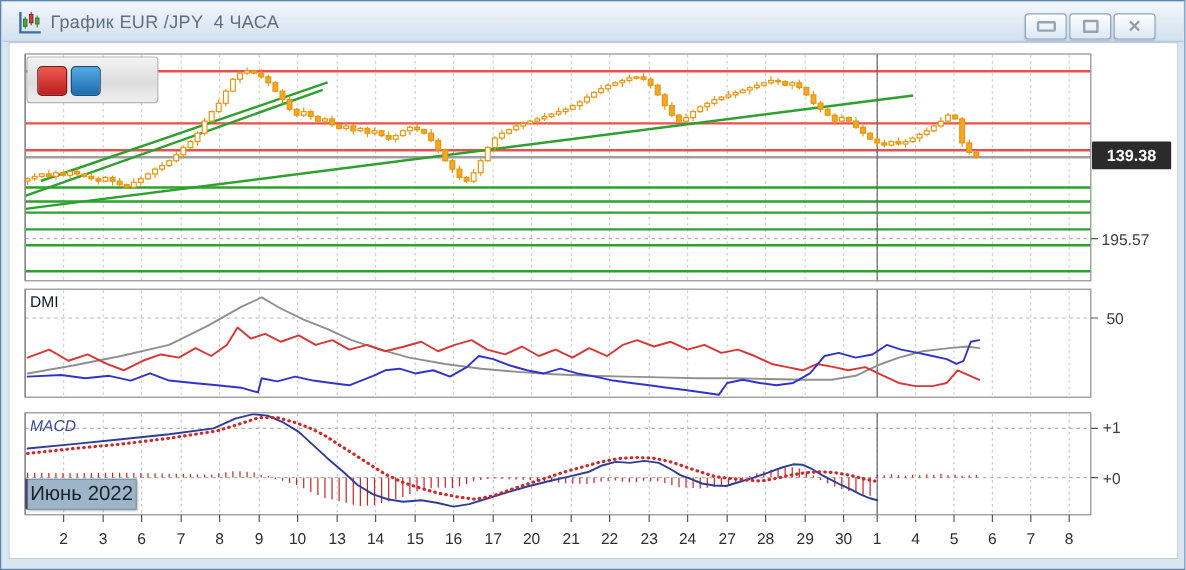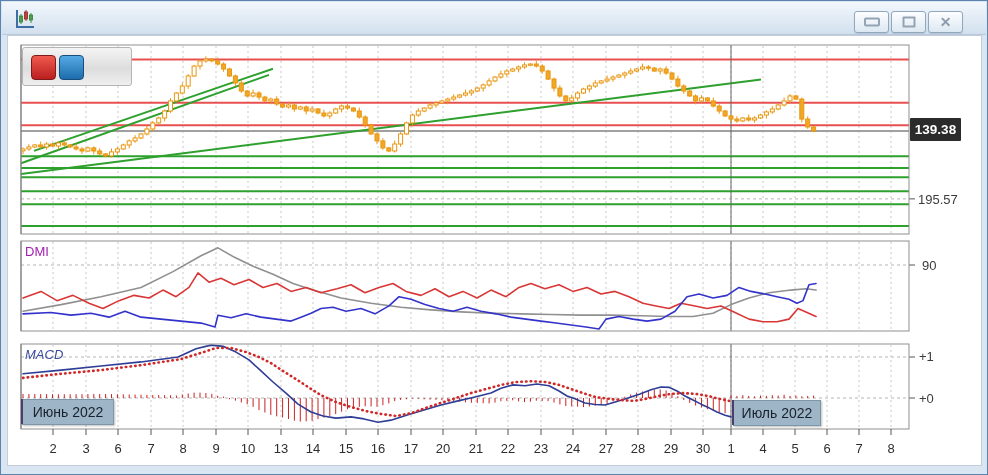--- a/index.html
+++ b/index.html
@@ -9,25 +9,25 @@
   .title-icon{position:absolute;left:12px;top:6px;width:22px;height:22px;}
   .title-text{position:absolute;left:40px;top:8px;font-size:15px;color:#5d6e80;letter-spacing:.3px;white-space:pre;}
   .winbtn{position:absolute;top:9px;width:33px;height:20px;border:1px solid #93a7bc;border-radius:3px;
     background:linear-gradient(#fdfeff,#dce8f2);box-shadow:0 1px 1px rgba(120,150,180,.35);cursor:pointer;}
   .winbtn .glyph{position:absolute;left:50%;top:50%;transform:translate(-50%,-50%);color:#8c9cac;}
   .g-min{width:12px;height:5px;border:2px solid #94a4b4;border-radius:2px;}
   .g-res{width:9px;height:7px;border:2px solid #94a4b4;border-radius:1px;}
   .g-close{font-size:14px;font-weight:bold;line-height:14px;}
   .frame{position:absolute;left:6px;top:34px;width:973px;height:429px;background:#ffffff;border:1px solid #c2cedb;}
   .panel-label{position:absolute;font-size:13px;z-index:5;}
-  .badge{position:absolute;left:909px;top:117px;width:51px;height:23px;background:#2b2b2b;color:#fff;
+  .badge{position:absolute;left:909px;top:117px;width:66px;height:23px;background:#2b2b2b;color:#fff;
     font-size:13.5px;font-weight:bold;text-align:center;line-height:23px;border-radius:1px;z-index:6;}
   .rlabel{position:absolute;font-size:13px;color:#3c3c3c;z-index:6;}
   .month-badge{position:absolute;height:24px;background:#9db5c6;border:1px solid #7d96a8;color:#18222e;
-    font-size:14px;text-align:center;line-height:24px;z-index:7;box-shadow:1px 1px 2px rgba(0,0,0,.25);}
+    font-size:17px;text-align:center;line-height:24px;z-index:7;box-shadow:1px 1px 2px rgba(0,0,0,.25);}
   .month-edge{position:absolute;left:-2px;top:-1px;width:2px;height:25px;background:#4a3e70;}
   .legend{position:absolute;left:21px;top:46px;width:108px;height:37px;border:1px solid #b5b5b5;border-radius:3px;
     background:linear-gradient(#f4f4f4,#dddddd 55%,#efefef);z-index:8;}
   .swatch{position:absolute;top:7px;width:23px;height:23px;border-radius:4px;cursor:pointer;}
   .swatch.red{left:8px;background:linear-gradient(#ef5a4e,#b91f1f);border:1px solid #7e1a1a;}
   .swatch.blue{left:36px;background:linear-gradient(#55aae4,#1d6cad);border:1px solid #174e7c;}
   svg{position:absolute;left:0;top:0;z-index:2;}
   svg text{font-family:"Liberation Sans",sans-serif;}
 </style>
 </head>
@@ -38,20 +38,21 @@
   <div class="titlebar">
     <svg class="title-icon" width="22" height="22" viewBox="0 0 22 22" style="position:absolute;">
       <path d="M3 2 L3 19 L20 19" stroke="#3a6ea5" stroke-width="2" fill="none"></path>
       <line x1="7" y1="6" x2="7" y2="16" stroke="#3f8f3f" stroke-width="1"></line>
       <rect x="5.5" y="8" width="3" height="6" fill="#4da04d" stroke="#2e7d2e" stroke-width="0.8"></rect>
       <line x1="12" y1="2" x2="12" y2="13" stroke="#b03030" stroke-width="1"></line>
       <rect x="10.5" y="4" width="3" height="7" fill="#c24141" stroke="#8e2424" stroke-width="0.8"></rect>
       <line x1="17" y1="5" x2="17" y2="15" stroke="#3f8f3f" stroke-width="1"></line>
       <rect x="15.5" y="7" width="3" height="5" fill="#4da04d" stroke="#2e7d2e" stroke-width="0.8"></rect>
     </svg>
+    <div class="title-text">График EUR /JPY  4 ЧАСА</div>
     <div class="winbtn" style="left:852px">
         <div class="glyph g-min"></div>
       </div>
     <div class="winbtn" style="left:889px">
         <div class="glyph g-res"></div>
       </div>
     <div class="winbtn" style="left:926px">
         <div class="glyph g-close">✕</div>
       </div>
   </div>
@@ -634,31 +635,27 @@
       <line x1="794" y1="428" x2="794" y2="434" stroke="#555" stroke-width="1"></line>
       <text x="794" y="452" text-anchor="middle" font-size="13px" fill="#2e2e2e">5</text>
       <line x1="826" y1="428" x2="826" y2="434" stroke="#555" stroke-width="1"></line>
       <text x="826" y="452" text-anchor="middle" font-size="13px" fill="#2e2e2e">6</text>
       <line x1="858" y1="428" x2="858" y2="434" stroke="#555" stroke-width="1"></line>
       <text x="858" y="452" text-anchor="middle" font-size="13px" fill="#2e2e2e">7</text>
       <line x1="890" y1="428" x2="890" y2="434" stroke="#555" stroke-width="1"></line>
       <text x="890" y="452" text-anchor="middle" font-size="13px" fill="#2e2e2e">8</text>
     </svg>
 
-  <div class="panel-label" style="left:24px;top:243px;color:#a21caf;">DMI</div>
+  <div class="panel-label" style="left:24px;top:243px;color:#0f172a;">DMI</div>
   <div class="panel-label" style="left:24px;top:346px;color:#3a4a9e;font-style:italic;">MACD</div>
 
   <div class="badge">139.38</div>
   <div class="rlabel" style="left:917px;top:191px;">195.57</div>
-  <div class="rlabel" style="left:921px;top:257px;">90</div>
+  <div class="rlabel" style="left:921px;top:257px;">50</div>
   <div class="rlabel" style="left:918px;top:348px;">+1</div>
   <div class="rlabel" style="left:918px;top:390px;">+0</div>
 
   <div class="month-badge" style="left:21px;top:398px;width:90px;">
     <div class="month-edge"></div>
     <span>Июнь 2022</span>
   </div>
-  <div class="month-badge" style="left:732px;top:399px;width:86px;">
-    <div class="month-edge"></div>
-    <span>Июль 2022</span>
-  </div>
 
 </div>
 
 </body></html>

